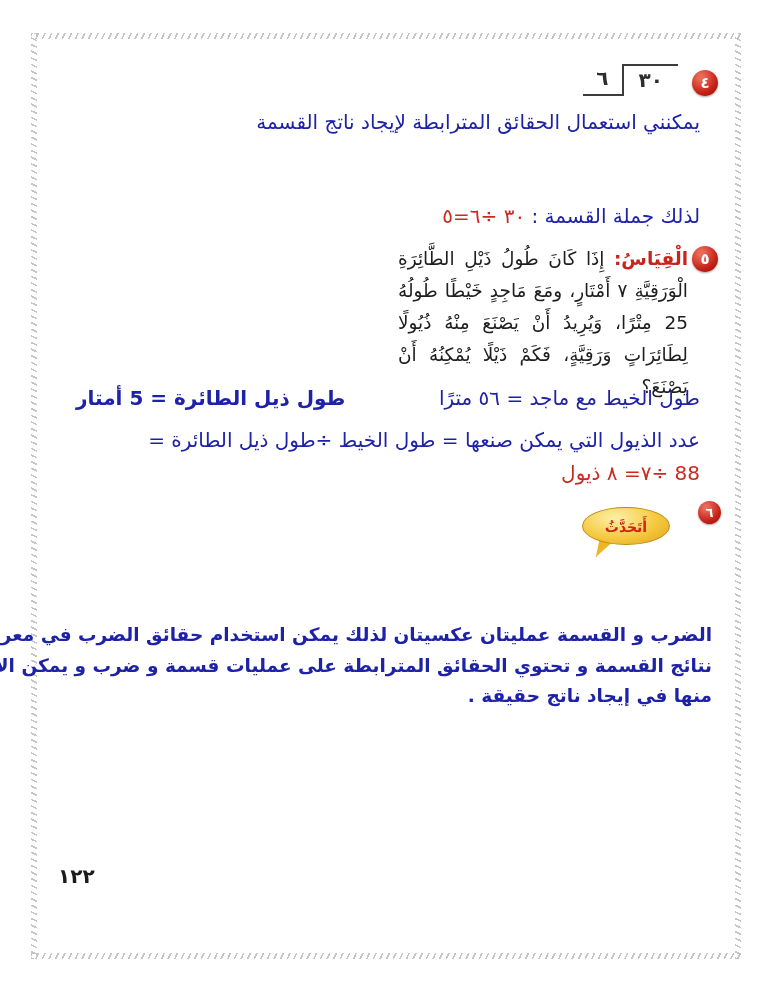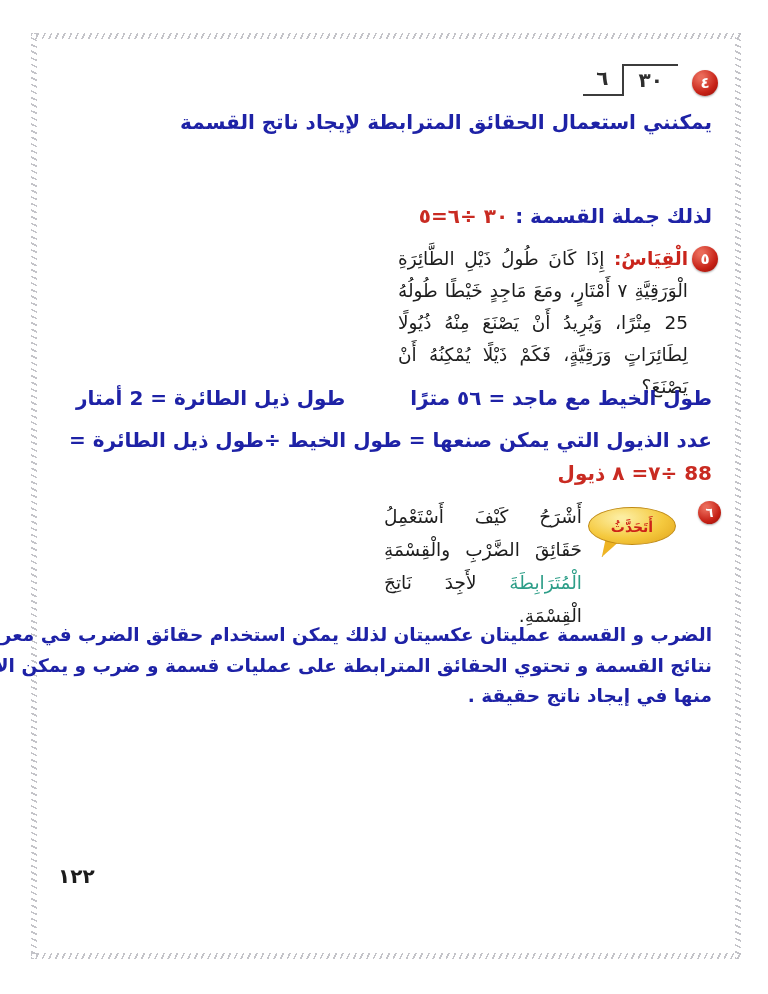--- a/index.html
+++ b/index.html
@@ -38,38 +38,38 @@
   .division { position:absolute; top:64px; right:90px; display:flex; direction:rtl;
               color:#2e2e2e; font-size:20px; font-weight:600; }
   .division .dividend { border-top:2.5px solid #3c3c3c; border-left:2.5px solid #3c3c3c;
                         padding:2px 15px 4px 15px;text-align:right; }
   .division .divisor  { border-bottom:2.5px solid #3c3c3c; padding:2px 13px 4px 13px; }
 
   .blue { color:#1e22a6; }
   .red  { color:#c92b22; }
   .teal { color:#2d9e88; }
 
-  .line { position:absolute; right:56px; font-size:20px; font-weight:bold; white-space:nowrap; }
+  .line { position:absolute; right:68px; font-size:20px; font-weight:normal; white-space:nowrap; }
   .intro-line { top:110px; }
   .mult-line  { top:158px; }
   .divq-line  { top:204px; }
 
   .p5-text {
     position:absolute; top:243px; right:80px; width:290px;
     font-size:18.5px; line-height:32px; color:#1e1e1e;
     text-align:justify; text-justify:inter-word;
   }
   .p5-text .lead { color:#c9241b; font-weight:bold; }
 
   .answer-a-right { top:386px; }
   .answer-a-left  { position:absolute; left:76px; top:386px; font-size:20px; font-weight:bold; white-space:nowrap; }
   .answer-rule    { top:428px; font-size:20px; }
   .answer-result  { top:461px; }
 
-  .bubble-wrap { position:absolute; top:507px; right:92px; width:88px; height:52px; }
+  .bubble-wrap { position:absolute; top:507px; right:98px; width:88px; height:52px; }
   .bubble-body {
     position:absolute; top:0; right:0; width:88px; height:38px;
     background:radial-gradient(ellipse at 38% 28%, #fceda0 5%, #f5c93e 55%, #e2a51d 95%);
     border:1px solid #c08a12; border-radius:50%;
     display:flex; align-items:center; justify-content:center;
   }
   .bubble-label { color:#cd2318; font-size:14px; font-weight:bold; padding-top:2px; }
   .bubble-tail {
     position:absolute; left:12px; top:33px; width:18px; height:17px;
     background:#eeb424; border-left:1px solid #c08a12; border-bottom:1px solid #c08a12;
@@ -110,33 +110,30 @@
     <span class="blue">لذلك جملة القسمة :  </span><span class="red">٣٠ ÷٦=٥</span>
   </div>
 
   <div class="badge badge-5">٥</div>
   <div class="p5-text">
     <span class="lead">الْقِيَاسُ:</span>
     <span>إِذَا كَانَ طُولُ ذَيْلِ الطَّائِرَةِ الْوَرَقِيَّةِ ٧ أَمْتَارٍ، ومَعَ مَاجِدٍ خَيْطًا طُولُهُ 25 مِتْرًا، وَيُرِيدُ أَنْ يَصْنَعَ مِنْهُ ذُيُولًا لِطَائِرَاتٍ وَرَقِيَّةٍ، فَكَمْ ذَيْلًا يُمْكِنُهُ أَنْ يَصْنَعَ؟</span>
   </div>
 
   <div class="line blue answer-a-right">طول الخيط مع ماجد = ٥٦ مترًا</div>
-  <div class="answer-a-left blue">طول ذيل الطائرة  = 2 أمتار</div>
+  <div class="answer-a-left blue">طول ذيل الطائرة  = 5 أمتار</div>
   <div class="line blue answer-rule">عدد الذيول التي يمكن صنعها  = طول الخيط ÷طول ذيل الطائرة =</div>
   <div class="line red answer-result">88 ÷٧= ٨ ذيول</div>
 
   <div class="badge badge-6">٦</div>
   <div class="bubble-wrap">
     <div class="bubble-tail"></div>
     <div class="bubble-body">
       <span class="bubble-label">أَتَحَدَّثُ</span>
     </div>
-  </div>
-  <div class="p6-text">
-    <span>أَشْرَحُ كَيْفَ أَسْتَعْمِلُ حَقَائِقَ الضَّرْبِ والْقِسْمَةِ </span><span class="teal">الْمُتَرَابِطَةَ</span><span> لأَجِدَ نَاتِجَ الْقِسْمَةِ.</span>
   </div>
 
   <div class="p6-answer blue">
     <div class="ans-line">الضرب و القسمة عمليتان عكسيتان لذلك يمكن استخدام حقائق الضرب  في معرفة</div>
     <div class="ans-line">نتائج القسمة  و تحتوي الحقائق المترابطة على عمليات قسمة و ضرب و يمكن الاستفادة</div>
     <div class="ans-line">منها في إيجاد ناتج حقيقة .</div>
   </div>
 
   <div class="page-number">١٢٢</div>
 

